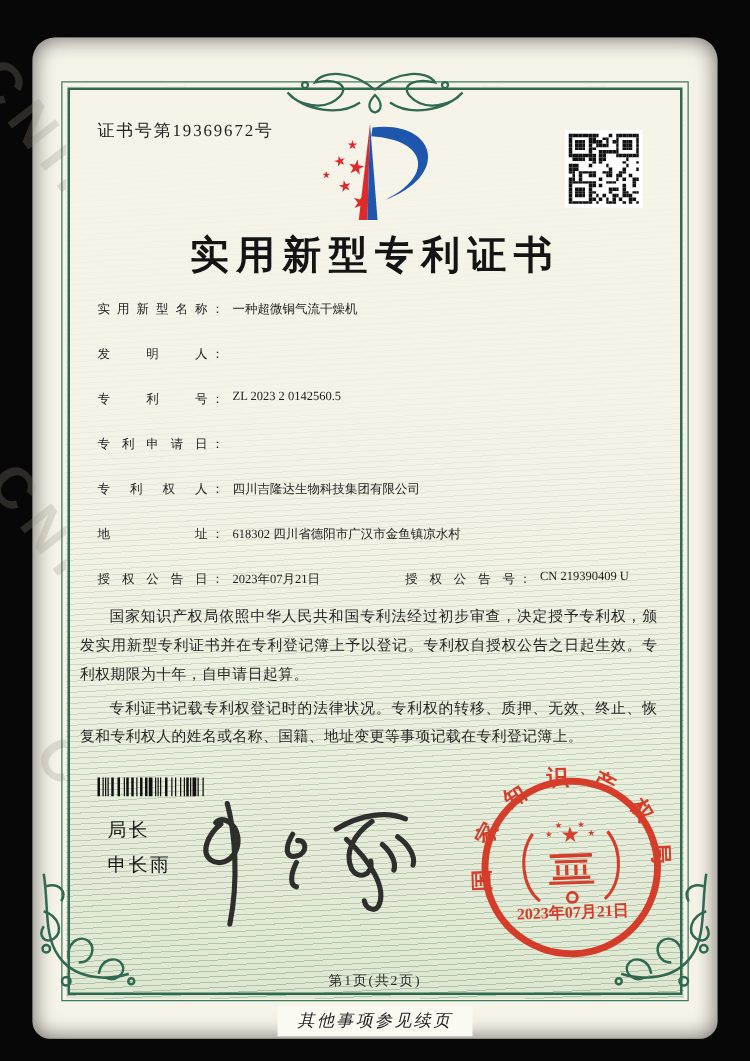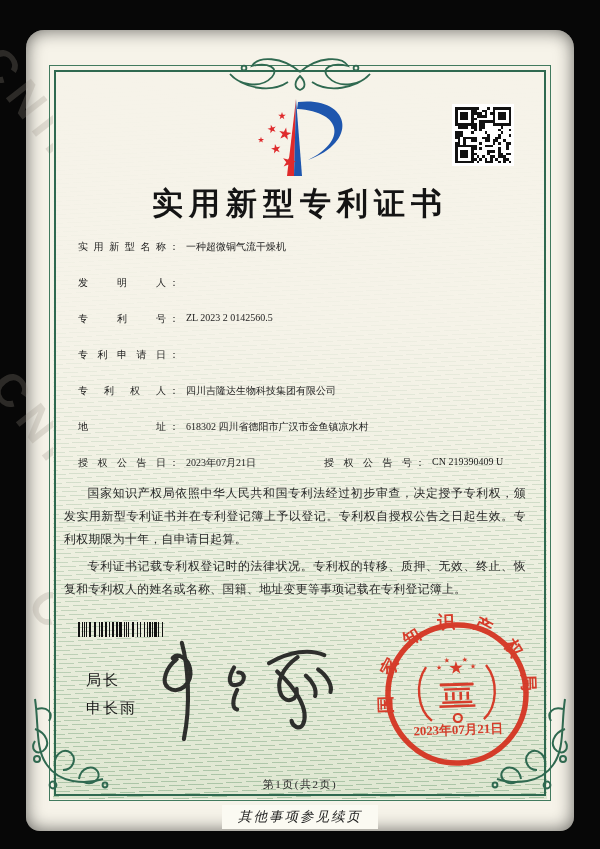--- a/index.html
+++ b/index.html
@@ -28,21 +28,21 @@
   .frow{display:flex;align-items:flex-start;height:36px;font-size:10px;color:#1d1d1d;}
   .flabel{display:inline-block;width:88px;text-align:justify;text-align-last:justify;text-justify:inter-character;flex:none;}
   .fcolon{margin:0 7px 0 3px;flex:none;}
   .fvalue{flex:1;}
   .fvalue-fixed{width:138px;flex:none;}
   .paras{position:absolute;left:64px;top:482px;width:462px;font-size:11.8px;line-height:1.93;
          color:#262626;text-align:justify;letter-spacing:.4px;}
   .paras p{margin:0 0 5px;text-indent:2em;}
   .barcode{position:absolute;left:78px;top:622px;width:188px;height:15px;display:flex;align-items:stretch;}
   .barcode span{display:block;height:100%;}
-  .signer{position:absolute;left:86px;top:671px;font-size:15px;color:#161616;
+  .signer{position:absolute;left:86px;top:655px;font-size:15px;color:#161616;
           font-family:"Liberation Sans","DejaVu Sans",sans-serif;}
   .signer div{margin-bottom:9px;letter-spacing:2px;}
   .signature{position:absolute;left:148px;top:636px;width:205px;height:112px;}
   .seal{position:absolute;left:367px;top:604px;width:180px;height:180px;opacity:.93;transform:rotate(-2deg);}
   .page-info{position:absolute;left:0;right:0;top:777px;text-align:center;font-size:11px;
              letter-spacing:1.5px;color:#2a2a2a;}
   .footer-note{position:absolute;left:0;right:0;top:805px;text-align:center;}
   .footer-note span{display:inline-block;background:#fbfaf2;padding:3px 16px;font-size:13.5px;
              letter-spacing:2px;color:#1e1e1e;font-style:italic;}
   .corner{position:absolute;width:100px;height:100px;}
@@ -96,20 +96,21 @@
       <path d="M8,36 C20,40 24,52 16,58 C9,62 3,56 8,48"></path>
       <path d="M28,74 C26,62 36,54 44,60 C50,66 46,77 36,77"></path>
       <path d="M52,86 C54,74 66,71 71,79 C74,86 65,93 57,89"></path>
       <path d="M10,16 C20,13 27,20 22,28"></path>
       <circle cx="10" cy="66" r="3"></circle>
         <circle cx="26" cy="92" r="3.4"></circle>
         <circle cx="78" cy="92" r="2.4"></circle>
     </g>
   </svg>
 
+  <div class="cert-no">证书号第19369672号</div>
 
   <svg class="logo" viewBox="0 0 115 86">
     <defs>
       <path id="st" d="M0,-1 L0.2245,-0.309 L0.9511,-0.309 L0.3633,0.118 L0.5878,0.809 L0,0.382 L-0.5878,0.809 L-0.3633,0.118 L-0.9511,-0.309 L-0.2245,-0.309 Z"></path>
     </defs>
     <path d="M46,6 C96,0 110,44 56,64 C94,46 92,16 45,13 Z" fill="#1e56ae"></path>
     <polygon points="44,3 35,80 42,80" fill="#df2a2c"></polygon>
     <polygon points="44,3 42,80 50,80" fill="#1e56ae"></polygon>
     <g fill="#df2a2c">
       <use href="#st" transform="translate(30,20) scale(4)"></use>

